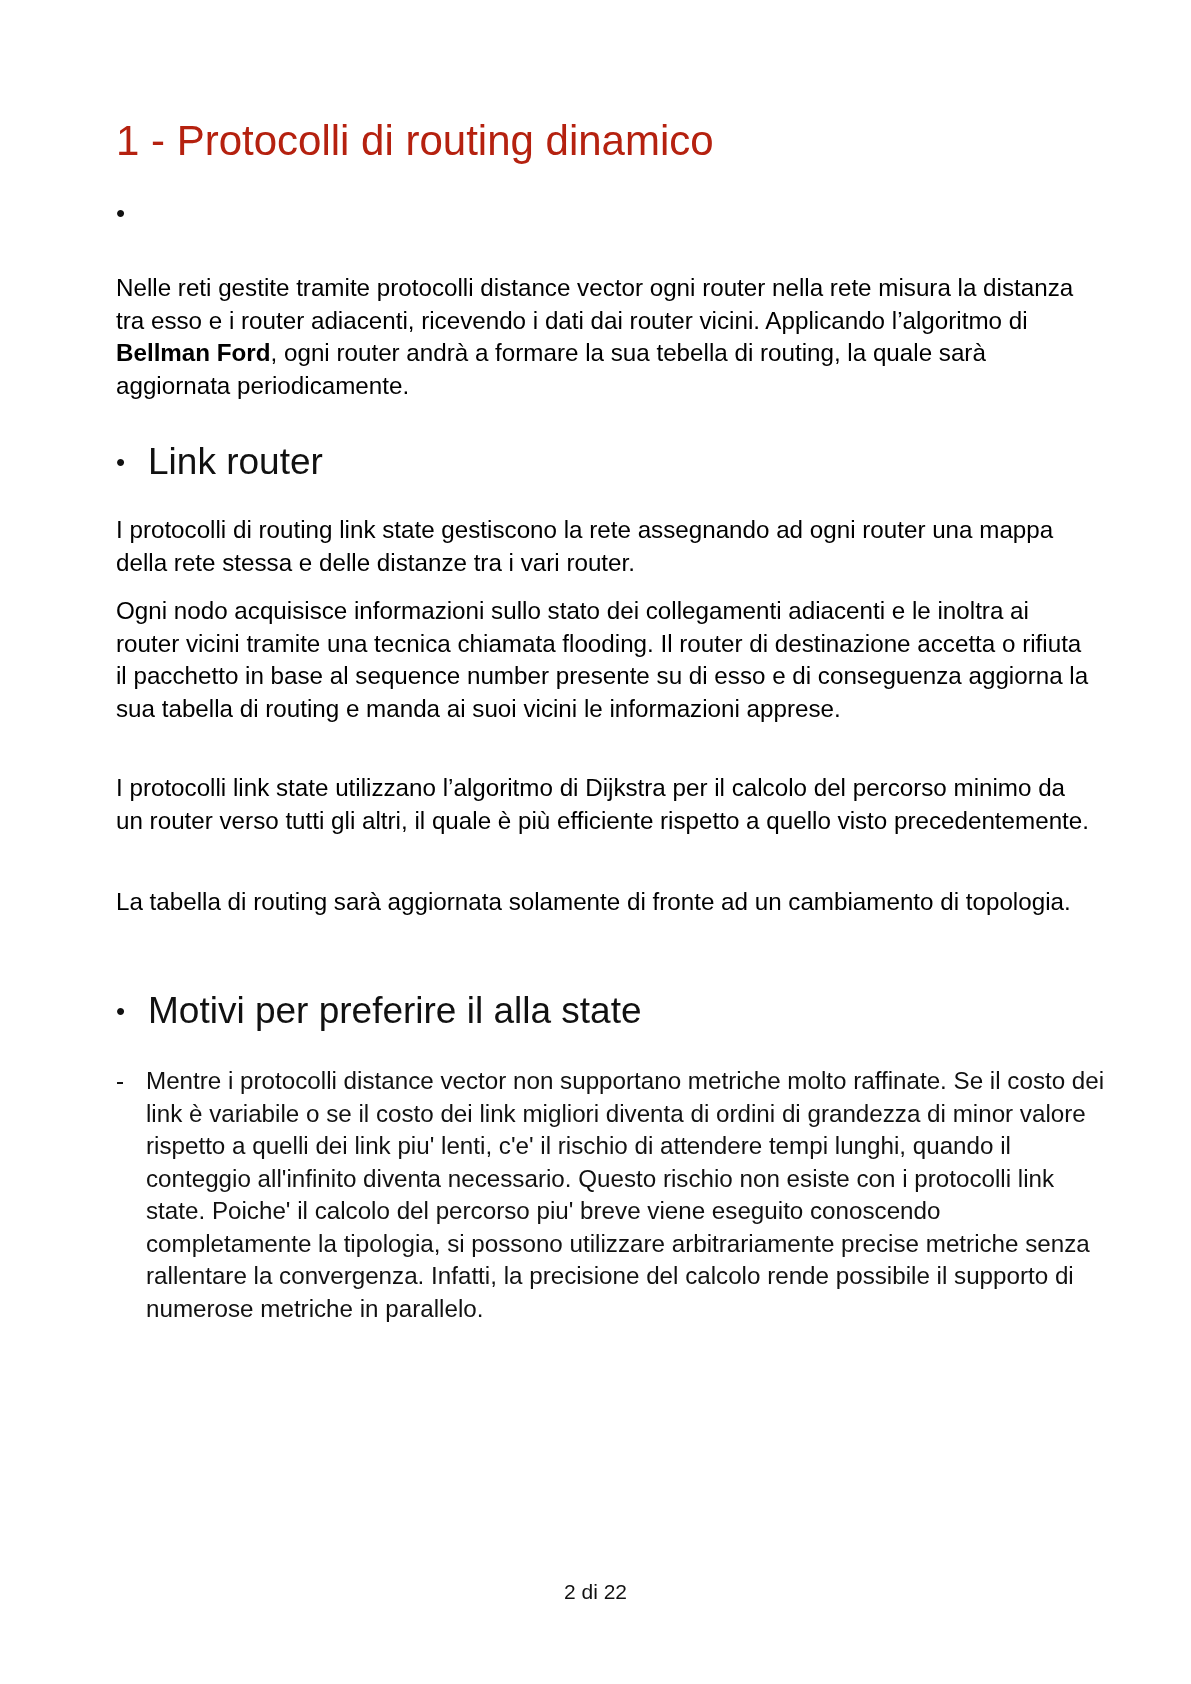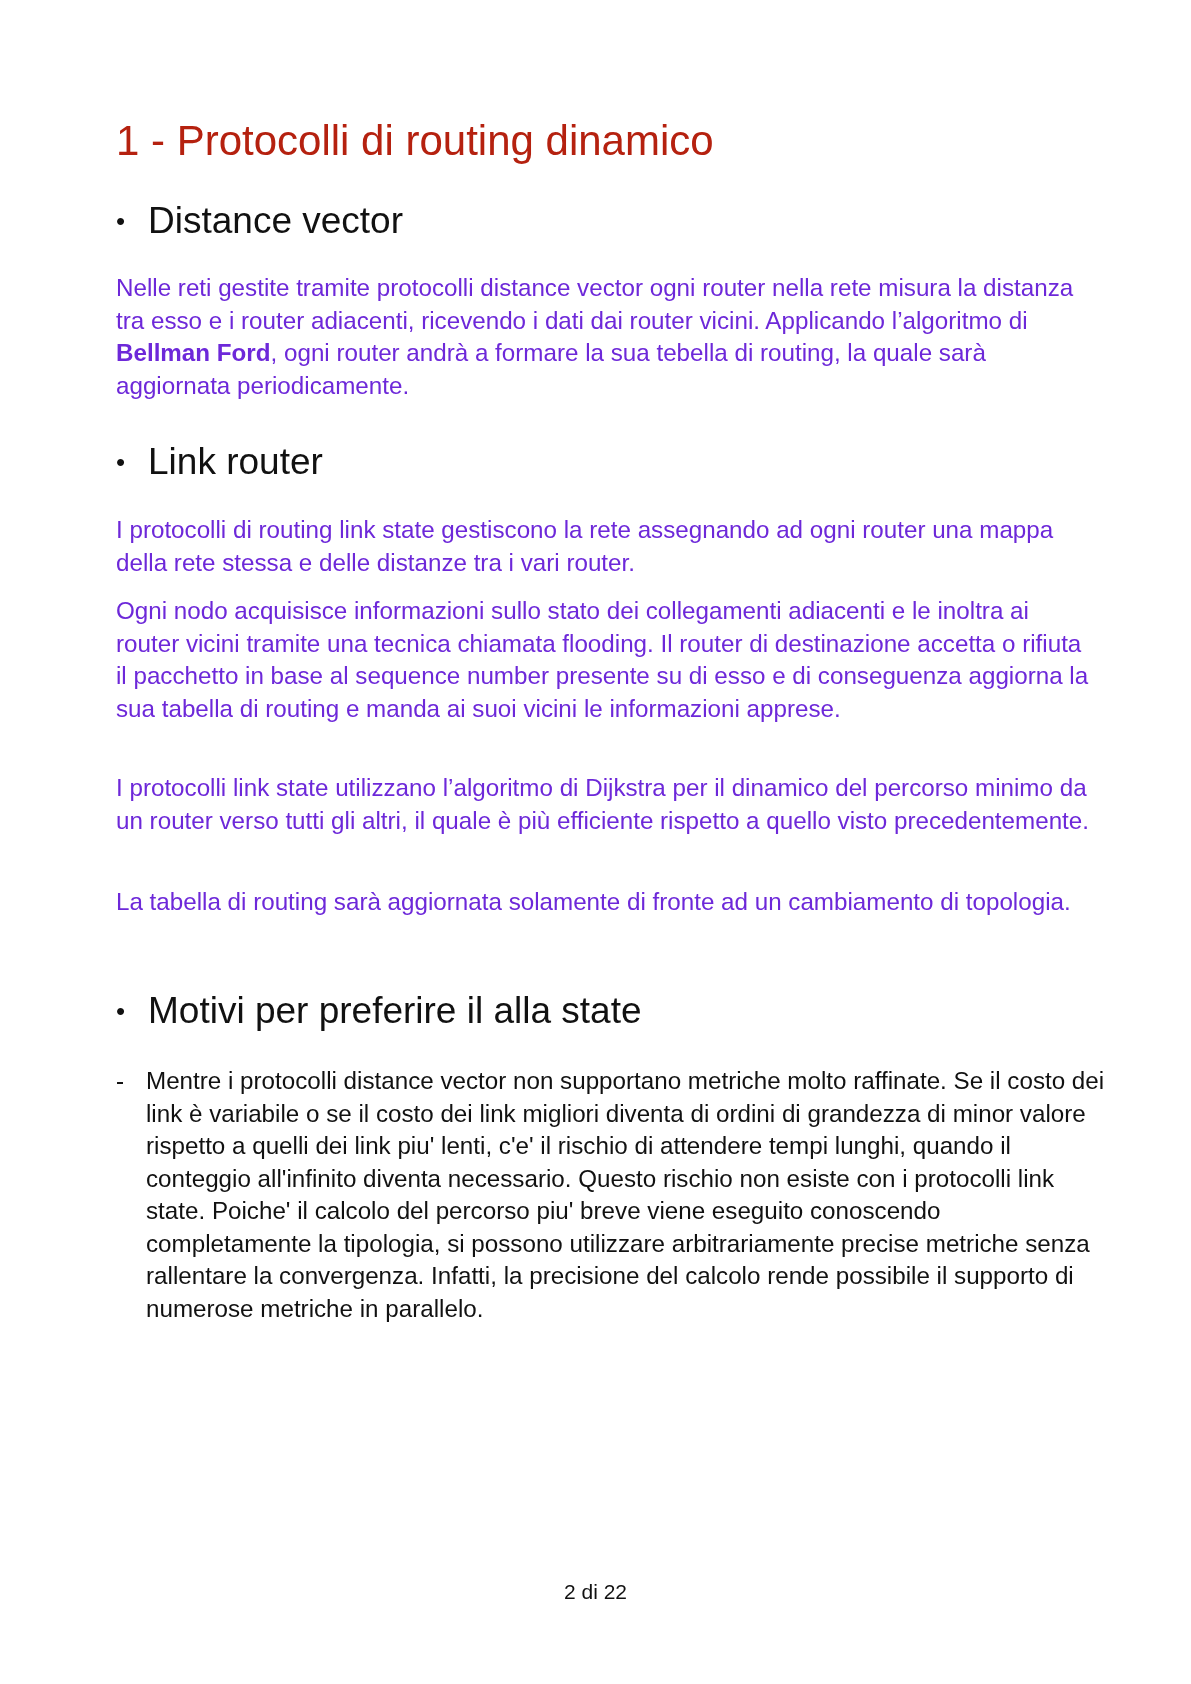--- a/index.html
+++ b/index.html
@@ -50,21 +50,21 @@
       font-size: 26px;
       line-height: 1;
     }
     .para {
       position: absolute;
       left: 116px;
       width: 980px;
       margin: 0;
       font-size: 24.2px;
       line-height: 32.5px;
-      color: #6d28d9;
+      color: #000000;
     }
     .para b { font-weight: bold; }
     .dash-list {
       position: absolute;
       left: 116px;
       top: 1065px;
       width: 990px;
       margin: 0;
       padding: 0;
       list-style: none;
@@ -94,33 +94,32 @@
   </style>
 </head>
 <body>
 
 <div class="page">
 
   <h1 class="title">1 - Protocolli di routing dinamico</h1>
 
   <h2 class="section-heading" style="top:200px;">
     <span class="bullet">•</span>
-    <span>Distance vector</span>
   </h2>
   <p class="para" style="top:272px;">
     <span>Nelle reti gestite tramite protocolli distance vector ogni router nella rete misura la distanza tra esso e i router adiacenti, ricevendo i dati dai router vicini. Applicando l’algoritmo di </span><b>Bellman Ford</b><span>, ogni router andrà a formare la sua tebella di routing, la quale sarà aggiornata periodicamente.</span>
   </p>
 
   <h2 class="section-heading" style="top:441px;">
     <span class="bullet">•</span>
     <span>Link router</span>
   </h2>
   <p class="para" style="top:514px;">I protocolli di routing link state gestiscono la rete assegnando ad ogni router una mappa della rete stessa e delle distanze tra i vari router.</p>
   <p class="para" style="top:595px;">Ogni nodo acquisisce informazioni sullo stato dei collegamenti adiacenti e le inoltra ai router vicini tramite una tecnica chiamata flooding. Il router di destinazione accetta o rifiuta il pacchetto in base al sequence number presente su di esso e di conseguenza aggiorna la sua tabella di routing e manda ai suoi vicini le informazioni apprese.</p>
-  <p class="para" style="top:772px;">I protocolli link state utilizzano l’algoritmo di Dijkstra per il dinamico del percorso minimo da un router verso tutti gli altri, il quale è più efficiente rispetto a quello visto precedentemente.</p>
+  <p class="para" style="top:772px;">I protocolli link state utilizzano l’algoritmo di Dijkstra per il calcolo del percorso minimo da un router verso tutti gli altri, il quale è più efficiente rispetto a quello visto precedentemente.</p>
   <p class="para" style="top:886px;">La tabella di routing sarà aggiornata solamente di fronte ad un cambiamento di topologia.</p>
 
   <h2 class="section-heading" style="top:990px;">
     <span class="bullet">•</span>
     <span>Motivi per preferire il alla state</span>
   </h2>
   <ul class="dash-list">
     <li>
       <span class="dash">-</span>
     </li>

